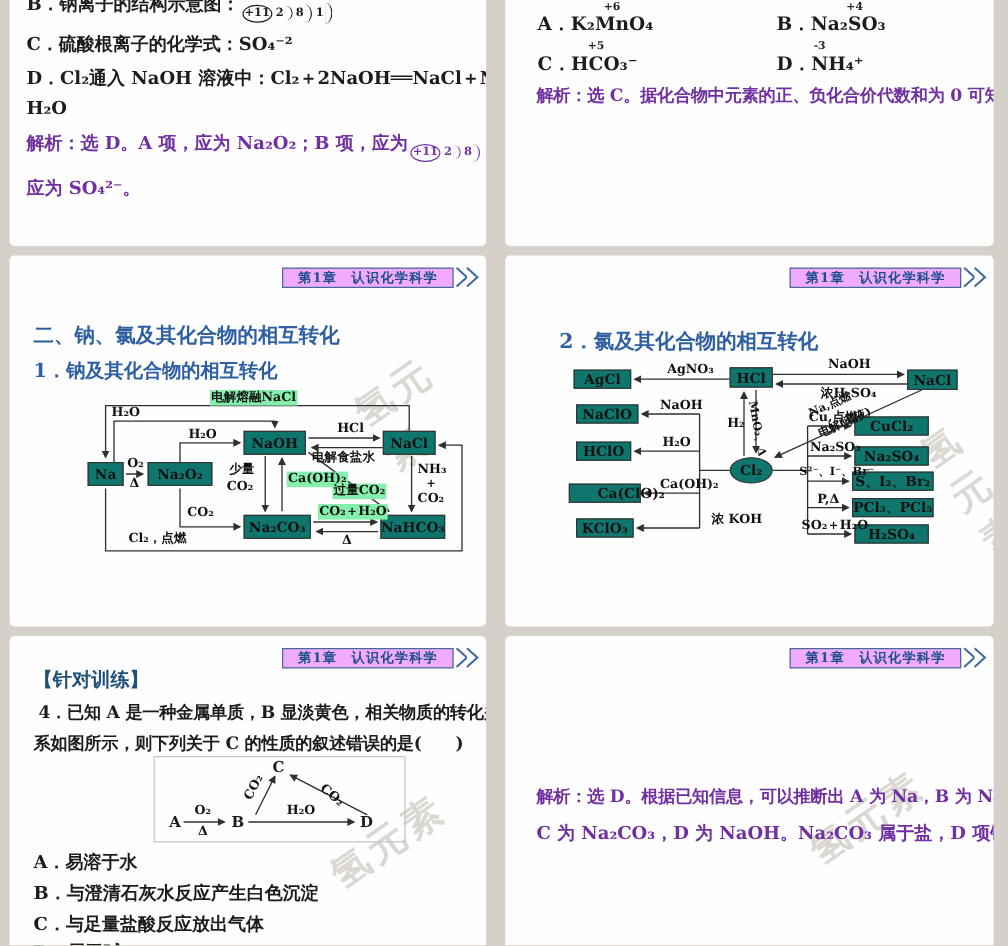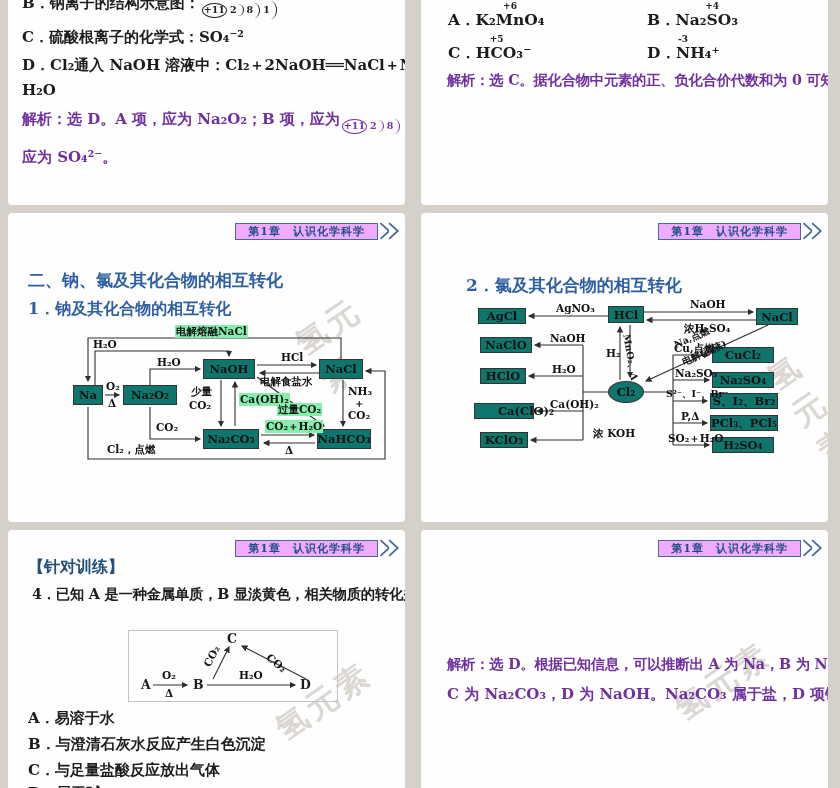--- a/index.html
+++ b/index.html
@@ -250,20 +250,21 @@
   <div class="badge">
     <div class="badge-box">第1章　认识化学科学</div>
     <svg class="badge-chev" viewBox="0 0 30 24">
       <path d="M4 3 L14 12 L4 21" fill="#fff" stroke="#44699d" stroke-width="2"></path>
       <path d="M14 3 L24 12 L14 21" fill="#fff" stroke="#44699d" stroke-width="2"></path>
     </svg>
   </div>
   <div class="wm" style="left:262px; top:150px;">氢元素</div>
   <div class="tl" style="left:20px; top:27px; font-size:16px; color:#1f4e79;">【针对训练】</div>
   <div class="tl tight" style="left:24px; top:54px;">4．已知 A 是一种金属单质，B 显淡黄色，相关物质的转化关</div>
+  <div class="tl tight" style="left:20px; top:80px;">系如图所示，则下列关于 C 的性质的叙述错误的是(　　)</div>
 
   <div class="diagram" style="left:120px; top:100px; width:210px; height:72px; border:1px solid #c4c4c4;">
     <svg class="dsvg" width="210" height="72" viewBox="0 0 210 72">
       <defs>
         <marker id="arrC" markerWidth="7" markerHeight="7" refX="5" refY="3" orient="auto">
           <path d="M0 0 L6 3 L0 6 Z" fill="#2f2f2f"></path>
         </marker>
       </defs>
       <g fill="none" stroke="#2f2f2f" stroke-width="1.1">
         <path d="M24 54 H58" marker-end="url(#arrC)"></path>

